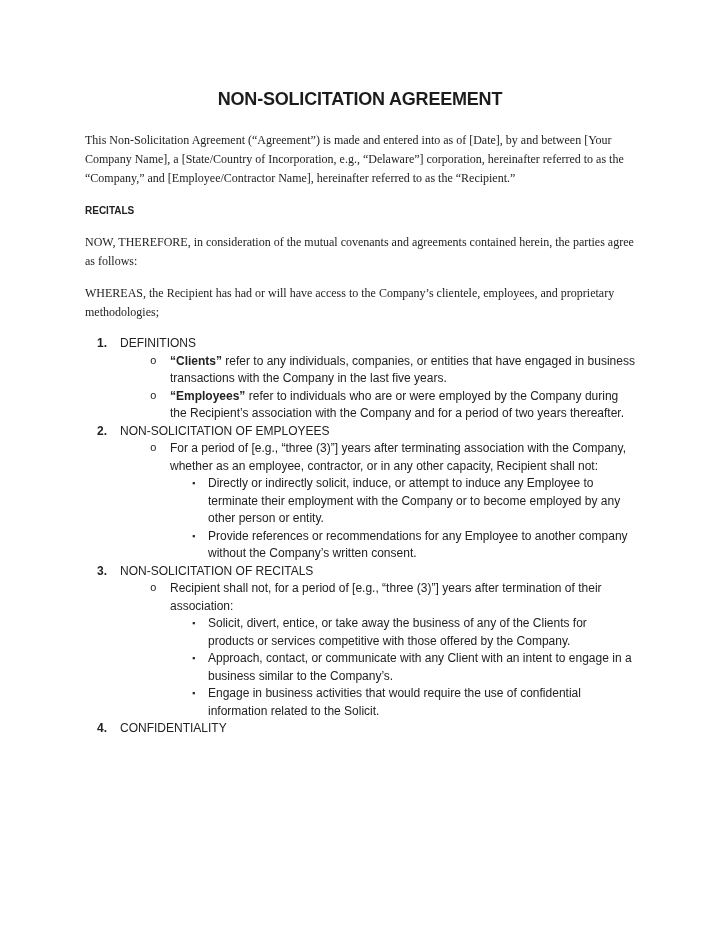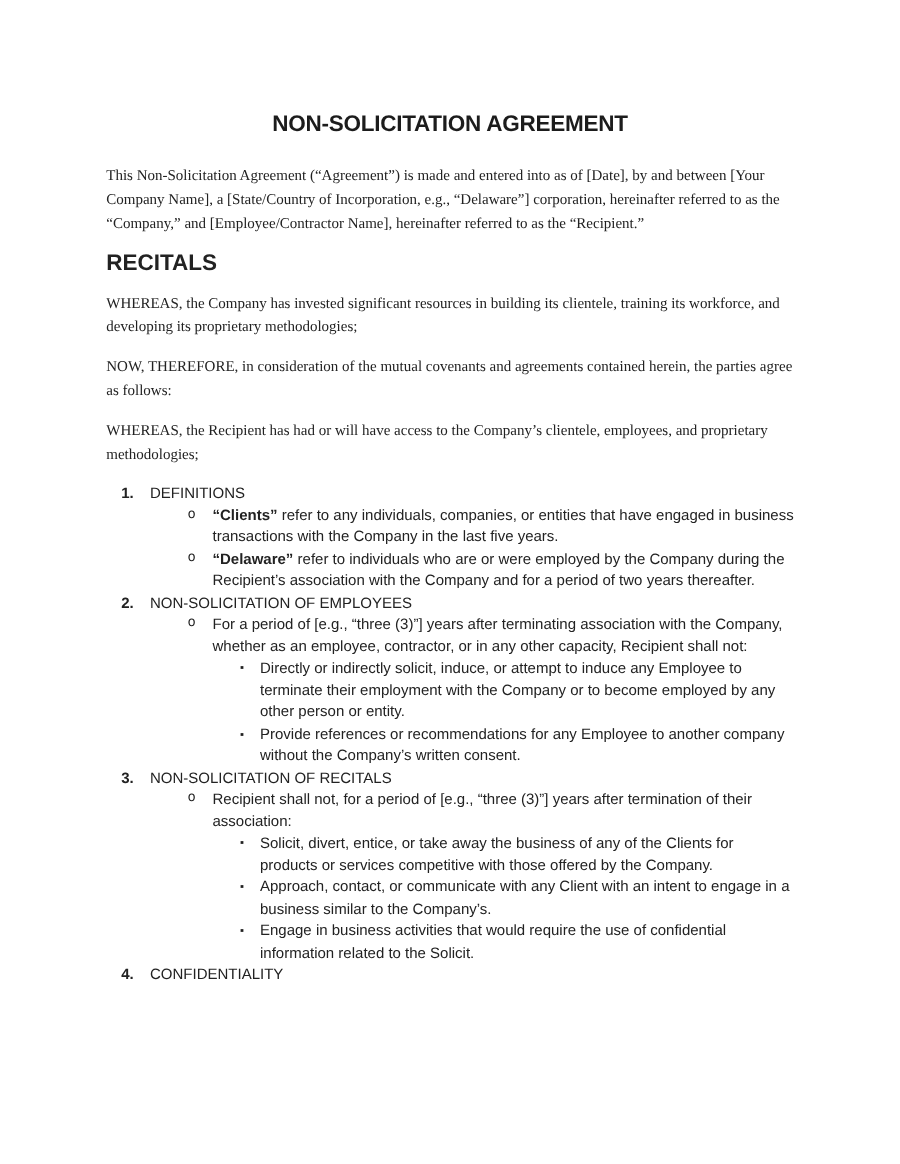--- a/index.html
+++ b/index.html
@@ -29,21 +29,21 @@
     color: #1c1c1c;
     margin-bottom: 21px;
   }
   .para {
     font-size: 12px;
     line-height: 19px;
     margin-bottom: 13px;
     font-family: Liberation Serif, serif;
   }
   .heading {
-    font-size: 18px;
+    font-size: 10px;
     line-height: 19px;
     font-weight: bold;
     margin-bottom: 13px;
   }
   .list {
     font-size: 12px;
     line-height: 17.5px;
   }
   .row { display: flex; align-items: flex-start; }
   .row .num {
@@ -76,37 +76,36 @@
 
 <div class="page">
   <div class="content">
 
     <div class="doc-title">NON-SOLICITATION AGREEMENT</div>
 
     <p class="para">This Non-Solicitation Agreement (“Agreement”) is made and entered into as of [Date], by and between [Your Company Name], a [State/Country of Incorporation, e.g., “Delaware”] corporation, hereinafter referred to as the “Company,” and [Employee/Contractor Name], hereinafter referred to as the “Recipient.”</p>
 
     <div class="heading">RECITALS</div>
 
-    <p class="para">WHEREAS, the Company has invested significant resources in building its clientele, training its workforce, and developing its proprietary methodologies;</p>
     <p class="para">NOW, THEREFORE, in consideration of the mutual covenants and agreements contained herein, the parties agree as follows:</p>
     <p class="para">WHEREAS, the Recipient has had or will have access to the Company’s clientele, employees, and proprietary methodologies;</p>
 
     <div class="list">
 
       <div class="row sec">
         <span class="num">1.</span>
         <span class="sec-title">DEFINITIONS</span>
       </div>
       <div class="row l2">
         <span class="marker">o</span>
         <span class="itext"><b>“Clients”</b><span> refer to any individuals, companies, or entities that have engaged in business transactions with the Company in the last five years.</span></span>
       </div>
       <div class="row l2">
         <span class="marker">o</span>
-        <span class="itext"><b>“Delaware”</b><span> refer to individuals who are or were employed by the Company during the Recipient’s association with the Company and for a period of two years thereafter.</span></span>
+        <span class="itext"><b>“Employees”</b><span> refer to individuals who are or were employed by the Company during the Recipient’s association with the Company and for a period of two years thereafter.</span></span>
       </div>
 
       <div class="row sec">
         <span class="num">2.</span>
         <span class="sec-title">NON-SOLICITATION OF EMPLOYEES</span>
       </div>
       <div class="row l2">
         <span class="marker">o</span>
         <span class="itext"><b></b><span>For a period of [e.g., “three (3)”] years after terminating association with the Company, whether as an employee, contractor, or in any other capacity, Recipient shall not:</span></span>
       </div>

